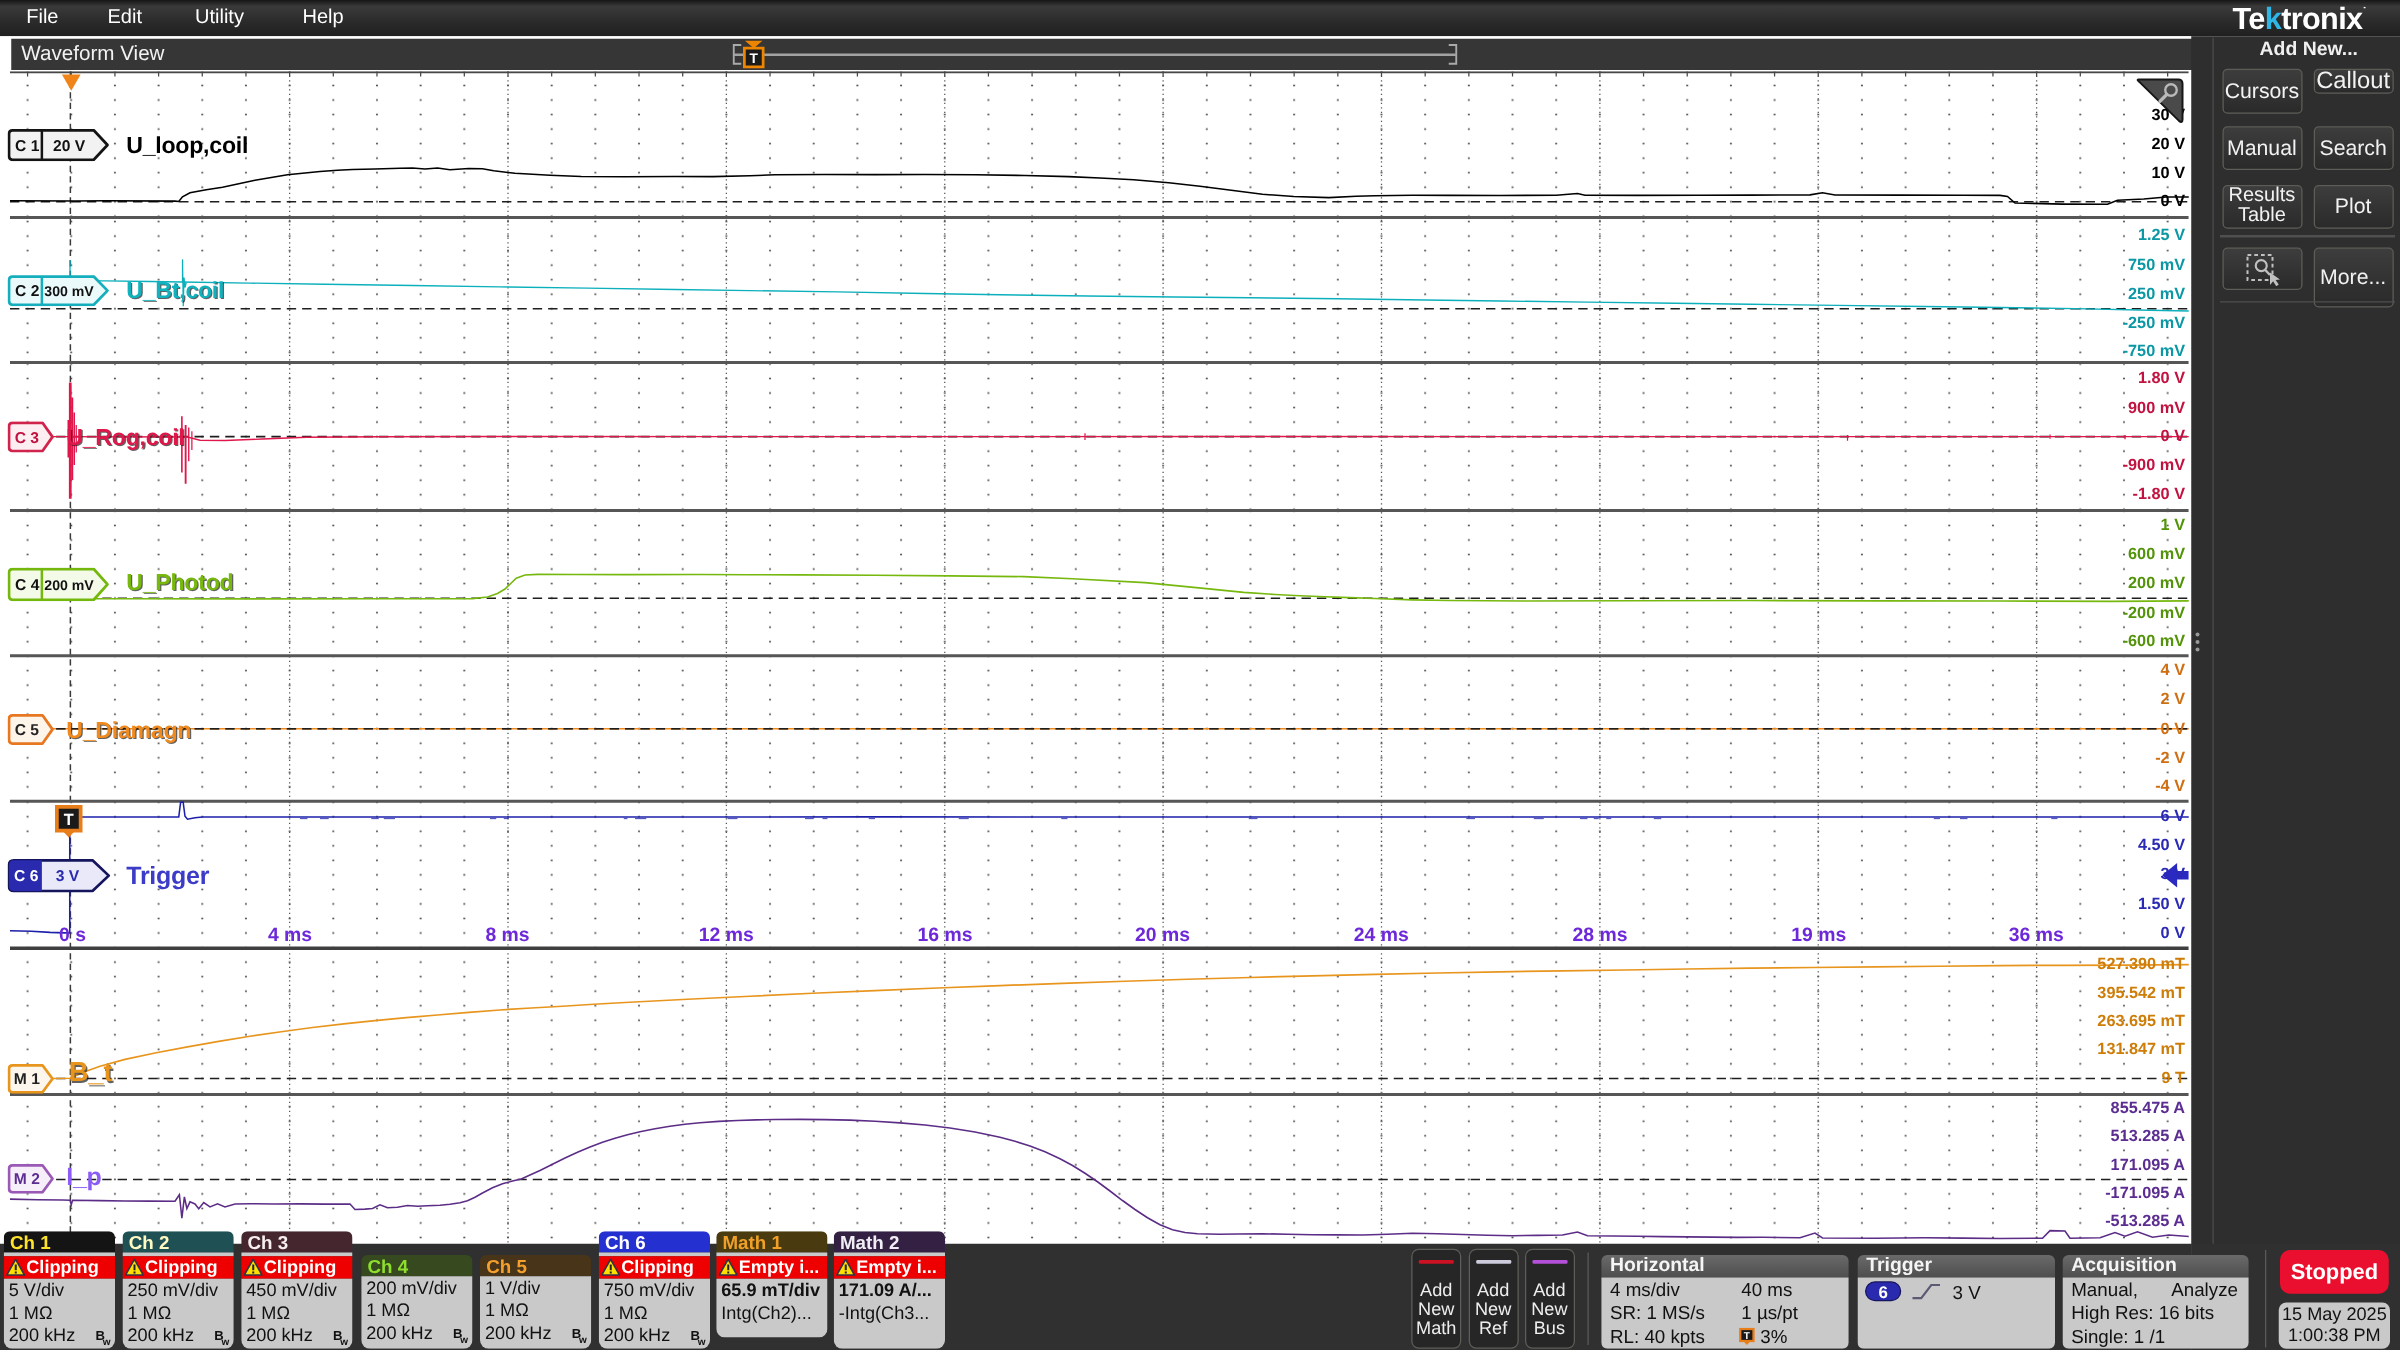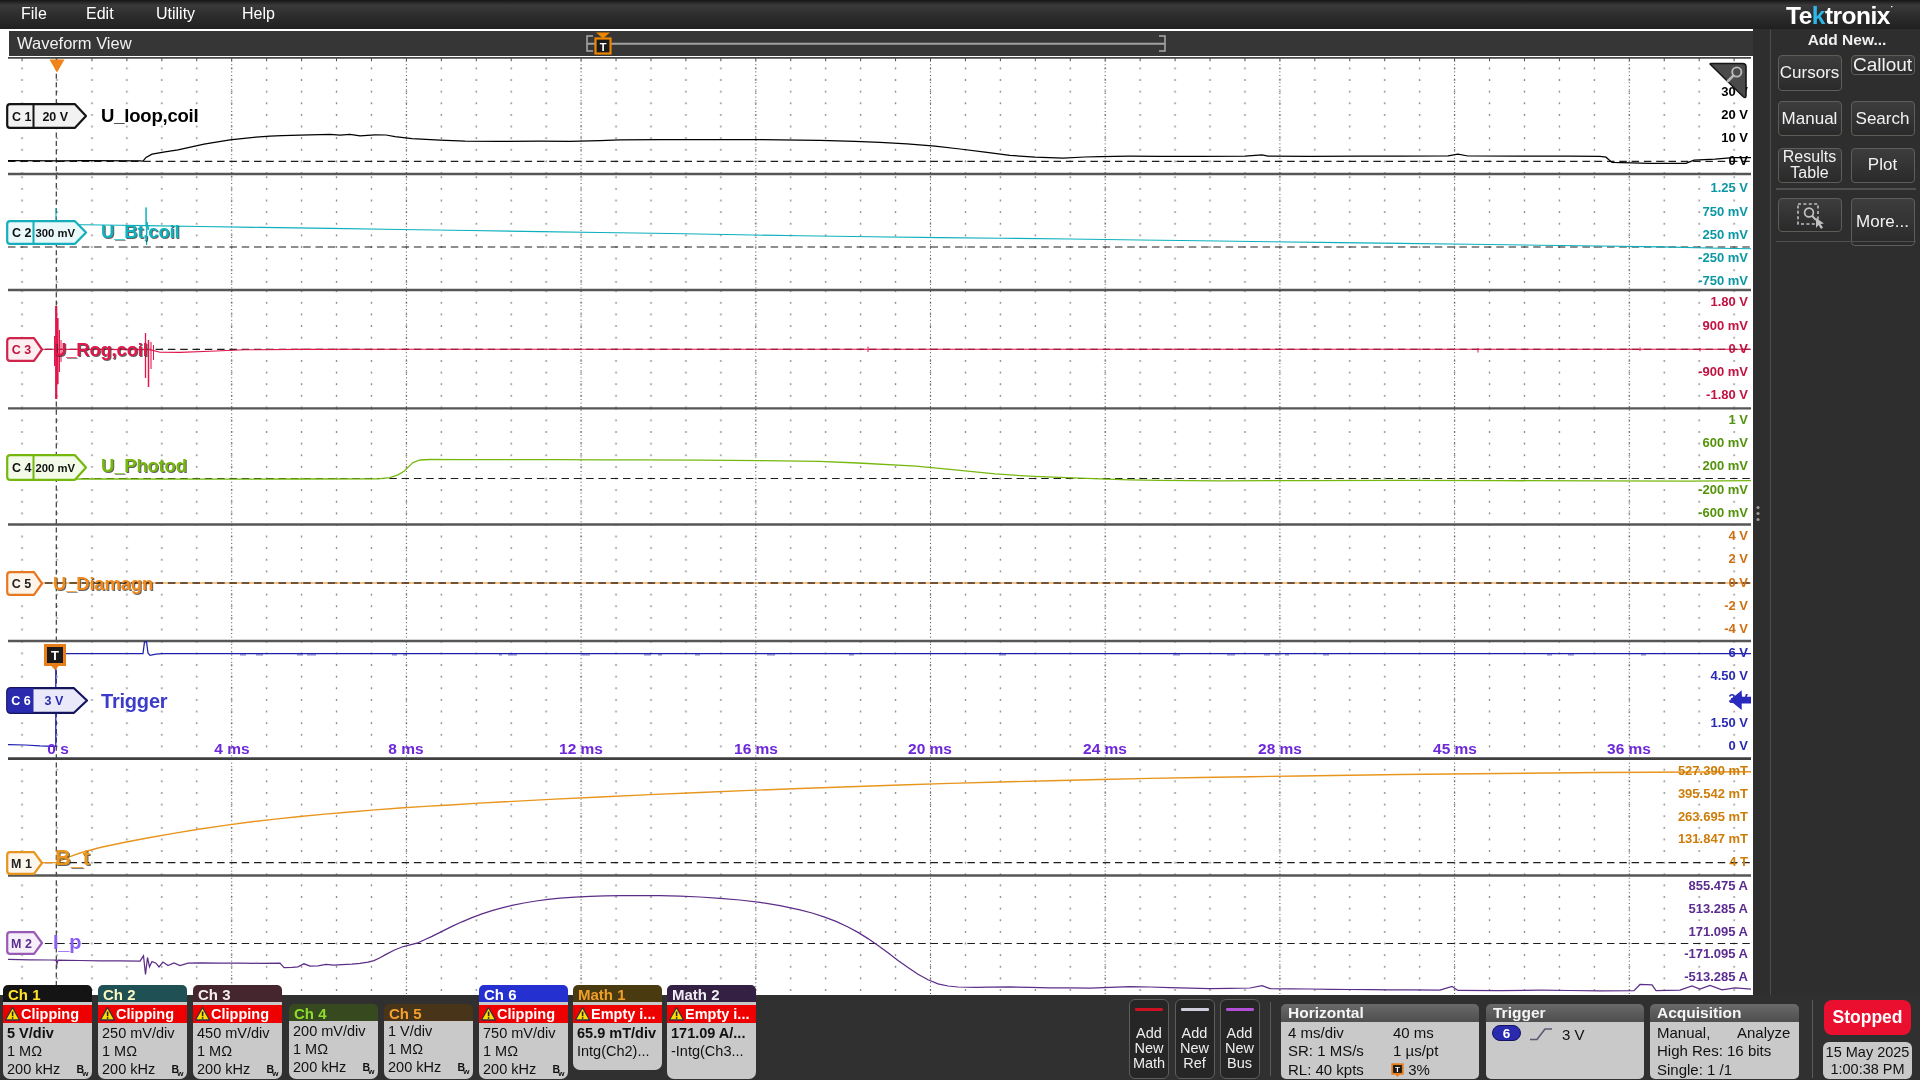--- a/index.html
+++ b/index.html
@@ -284,35 +284,35 @@
 <div class="sc" style="top:621.0px;color:#cf6f12">-4 V</div>
 <div class="sc" style="top:644.9px;color:#2a2ab4">6 V</div>
 <div class="sc" style="top:668.1px;color:#2a2ab4">4.50 V</div>
 <div class="sc" style="top:691.4px;color:#2a2ab4">3 V</div>
 <div class="sc" style="top:714.6px;color:#2a2ab4">1.50 V</div>
 <div class="sc" style="top:737.9px;color:#2a2ab4">0 V</div>
 <div class="sc" style="top:762.7px;color:#cd7d08">527.390 mT</div>
 <div class="sc" style="top:785.6px;color:#cd7d08">395.542 mT</div>
 <div class="sc" style="top:808.5px;color:#cd7d08">263.695 mT</div>
 <div class="sc" style="top:831.3px;color:#cd7d08">131.847 mT</div>
-<div class="sc" style="top:854.2px;color:#cd7d08">4 T</div>
+<div class="sc" style="top:854.2px;color:#cd7d08">9 T</div>
 <div class="sc" style="top:877.7px;color:#5c2d91">855.475 A</div>
 <div class="sc" style="top:900.6px;color:#5c2d91">513.285 A</div>
 <div class="sc" style="top:923.5px;color:#5c2d91">171.095 A</div>
 <div class="sc" style="top:946.4px;color:#5c2d91">-171.095 A</div>
 <div class="sc" style="top:969.3px;color:#5c2d91">-513.285 A</div>
 <div class="tl" style="left:58px;top:739.5px">0 s</div>
 <div class="tl" style="left:232px;top:739.5px">4 ms</div>
 <div class="tl" style="left:406px;top:739.5px">8 ms</div>
 <div class="tl" style="left:581px;top:739.5px">12 ms</div>
 <div class="tl" style="left:756px;top:739.5px">16 ms</div>
 <div class="tl" style="left:930px;top:739.5px">20 ms</div>
 <div class="tl" style="left:1105px;top:739.5px">24 ms</div>
 <div class="tl" style="left:1280px;top:739.5px">28 ms</div>
-<div class="tl" style="left:1455px;top:739.5px">45 ms</div>
+<div class="tl" style="left:1455px;top:739.5px">19 ms</div>
 <div class="tl" style="left:1629px;top:739.5px">36 ms</div>
 <svg class="a" style="left:1705px;top:60px" width="45" height="42">
     <path d="M6,3.5 Q4,3.5 6.5,5.5 L38,36.5 Q41,39 41,35.5 L41,7 Q41,3.5 37.5,3.5 Z" fill="#4a4a4a" stroke="#161616" stroke-width="1.6"></path>
     <circle cx="31.8" cy="12" r="4.6" fill="none" stroke="#b9b9b9" stroke-width="1.9"></circle>
     <line x1="28.4" y1="15.6" x2="23" y2="21" stroke="#b9b9b9" stroke-width="2.6" stroke-linecap="round"></line>
   </svg>
 <div class="a" style="left:1786px;top:2px;color:#fff;font-size:24.5px;font-weight:bold;letter-spacing:-0.5px">Te<span style="color:#2eb7e6">k</span>tronix<span style="font-size:10px;vertical-align:10px">˙</span></div>
 <div class="a" style="left:1769.5px;top:30px;width:1px;height:965px;background:#4c4c4c"></div>
 <div class="a" style="left:1777px;top:31px;width:140px;text-align:center;color:#f0f0f0;font-weight:bold;font-size:15.5px">Add New...</div>
 <div class="btn" style="left:1777.5px;top:55px;width:64px;height:36px;font-size:17px;line-height:1.03">Cursors</div>
@@ -342,21 +342,21 @@
     <div style="height:2.5px;background:#c9c9c9"></div>
     <div class="clip">
       <svg width="15" height="14" style="flex:none">
         <polygon points="7.5,0.5 14.6,13 0.4,13" fill="#ffdf00" stroke="#334" stroke-width="1.3"></polygon>
         <rect x="6.8" y="4.6" width="1.6" height="4.6" fill="#223"></rect>
         <rect x="6.8" y="10.2" width="1.6" height="1.6" fill="#223"></rect>
       </svg>
       <span style="font-size:14.5px;white-space:nowrap">Clipping</span>
     </div>
     <div class="bd" style="height:55.5px">
-      <div style="font-weight:bold;position:relative">5 V/div</div>
+      <div style="font-weight:normal;position:relative">5 V/div</div>
       <div style="font-weight:normal;position:relative">1 MΩ</div>
       <div style="font-weight:normal;position:relative">200 kHz<span style="position:absolute;right:8px;font-size:10.5px;font-weight:bold">B</span><span style="position:absolute;right:3.5px;margin-top:5px;font-size:8px;font-weight:bold">w</span></div>
     </div>
   </div>
 <div class="chb" style="left:98px;top:985px">
     <div class="hd" style="background:#1f5054;color:#fef9c3">Ch 2</div>
     <div style="height:2.5px;background:#c9c9c9"></div>
     <div class="clip">
       <svg width="15" height="14" style="flex:none">
         <polygon points="7.5,0.5 14.6,13 0.4,13" fill="#ffdf00" stroke="#334" stroke-width="1.3"></polygon>

